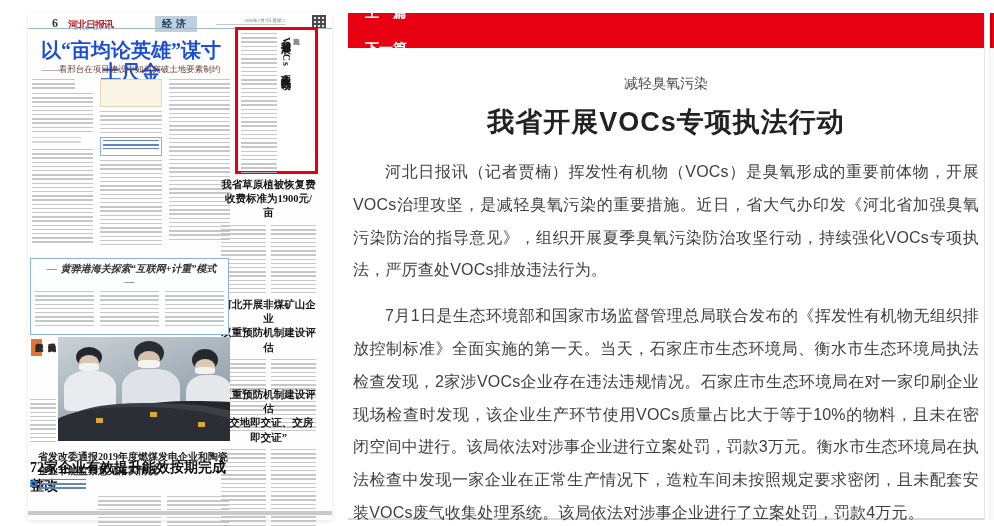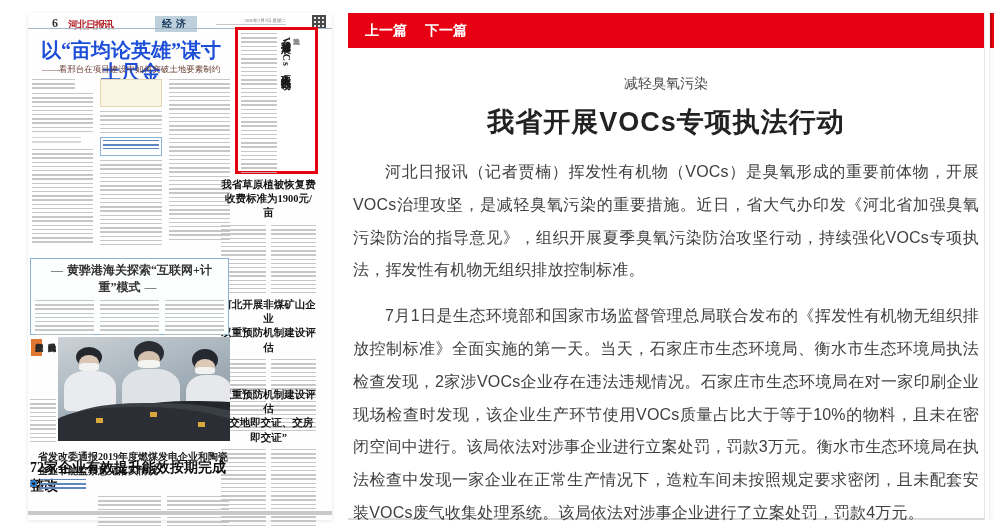--- a/index.html
+++ b/index.html
@@ -37,21 +37,21 @@
   .hl-title{writing-mode:vertical-rl;font-size:10px;font-weight:bold;color:#1a1a1a;line-height:1.25;
             letter-spacing:1px;height:130px;margin-top:3px;}
   .hl-kicker{writing-mode:vertical-rl;font-size:6.5px;color:#8a8a8a;height:60px;margin:3px 1px 0 0;}
   .sidecol{position:absolute;left:193px;width:95px;}
   .sb-h{font-size:10.5px;font-weight:bold;color:#151515;text-align:center;line-height:1.35;}
   .sb-tx{display:flex;gap:5px;margin-top:4px;}
   .sb-tx div{flex:1;}
   
   .wg-box{position:absolute;left:2px;top:245px;width:199px;height:77px;border:1px solid #8ab2d2;
           background:#fdfefe;padding:3px 4px;box-sizing:border-box;}
-  .wg-k{font-size:12px;font-weight:bold;color:#333;text-align:center;}
+  .wg-k{font-size:10px;font-weight:bold;color:#333;text-align:center;font-style:italic;}
   .wg-k:before,.wg-k:after{content:"—";color:#777;margin:0 4px;}
   .wg-h{font-size:13.5px;font-weight:bold;color:#111;text-align:center;margin-top:2px;letter-spacing:0;}
   .wg-cols{display:flex;gap:6px;margin-top:4px;height:38px;}
   .wg-cols div{flex:1;}
   
   .cap-strip{position:absolute;left:1px;top:324px;width:28px;height:108px;}
   .cap-badge{position:absolute;left:2px;top:2px;width:11px;height:17px;background:#e0762f;}
   .cap-text{position:absolute;right:0;top:0;writing-mode:vertical-rl;font-size:8px;font-weight:bold;
             color:#2a2a2a;line-height:1.6;height:86px;}
   .cap-micro{position:absolute;left:1px;top:62px;width:26px;height:44px;}
@@ -69,21 +69,21 @@
   .en-note .tx-blue{position:absolute;left:10px;top:0;width:46px;height:12px;}
   .en-cols{position:absolute;left:2px;top:483px;width:199px;height:38px;display:flex;gap:6px;}
   .en-cols div{flex:1;}
   .np-footbar{position:absolute;left:0;top:498px;width:100%;height:4px;background:#c9c9c9;}
 
   
   .reader{position:absolute;left:348px;top:13px;width:637px;height:507px;box-sizing:border-box;
           background:#fff;border-right:1px solid #e8e8e8;border-bottom:2px solid #d9d9d9;}
   .bar{height:35px;background:#e60012;display:flex;align-items:center;justify-content:space-between;
        padding:0 12px 0 17px;box-sizing:border-box;}
-  .bar .grp{display:flex;gap:18px;}
+  .bar .grp{display:flex;gap:18px;flex-direction:column;}
   .bar .grp.r{gap:14px;}
   .bar a{color:#fff;font-weight:bold;font-size:14px;text-decoration:none;cursor:pointer;}
   .kicker{margin-top:27px;text-align:center;font-size:14px;color:#4a4a4a;}
   .title{margin-top:11px;text-align:center;font-size:27px;font-weight:bold;color:#222;letter-spacing:1px;}
   .body{padding:0 5px;margin-top:16px;}
   .body p{margin:0 0 13px 0;font-size:16px;color:#404040;line-height:2.05;text-indent:2em;
           text-align:justify;letter-spacing:.2px;}
 
   
   .sliver{position:absolute;left:989px;top:13px;width:5px;height:507px;background:#fafafa;border-left:1px solid #f0f0f0;}
@@ -220,21 +220,21 @@
   <div class="reader">
     <div class="bar">
       <div class="grp">
         <a>上一篇</a>
         <a>下一篇</a>
       </div>
     </div>
     <div class="kicker">减轻臭氧污染</div>
     <div class="title">我省开展VOCs专项执法行动</div>
     <div class="body">
-      <p>河北日报讯（记者贾楠）挥发性有机物（VOCs）是臭氧形成的重要前体物，开展VOCs治理攻坚，是减轻臭氧污染的重要措施。近日，省大气办印发《河北省加强臭氧污染防治的指导意见》，组织开展夏季臭氧污染防治攻坚行动，持续强化VOCs专项执法，挥发性有机物无组织排放控制标准。</p>
+      <p>河北日报讯（记者贾楠）挥发性有机物（VOCs）是臭氧形成的重要前体物，开展VOCs治理攻坚，是减轻臭氧污染的重要措施。近日，省大气办印发《河北省加强臭氧污染防治的指导意见》，组织开展夏季臭氧污染防治攻坚行动，持续强化VOCs专项执法，严厉查处VOCs排放违法行为。</p>
       <p>7月1日是生态环境部和国家市场监督管理总局联合发布的《挥发性有机物无组织排放控制标准》全面实施的第一天。当天，石家庄市生态环境局、衡水市生态环境局执法检查发现，2家涉VOCs企业存在违法违规情况。石家庄市生态环境局在对一家印刷企业现场检查时发现，该企业生产环节使用VOCs质量占比大于等于10%的物料，且未在密闭空间中进行。该局依法对涉事企业进行立案处罚，罚款3万元。衡水市生态环境局在执法检查中发现一家企业在正常生产情况下，造粒车间未按照规定要求密闭，且未配套安装VOCs废气收集处理系统。该局依法对涉事企业进行了立案处罚，罚款4万元。</p>
 
     </div>
   </div>
 
   <div class="sliver">
     <div class="red"></div>
   </div>
 
 </div>

